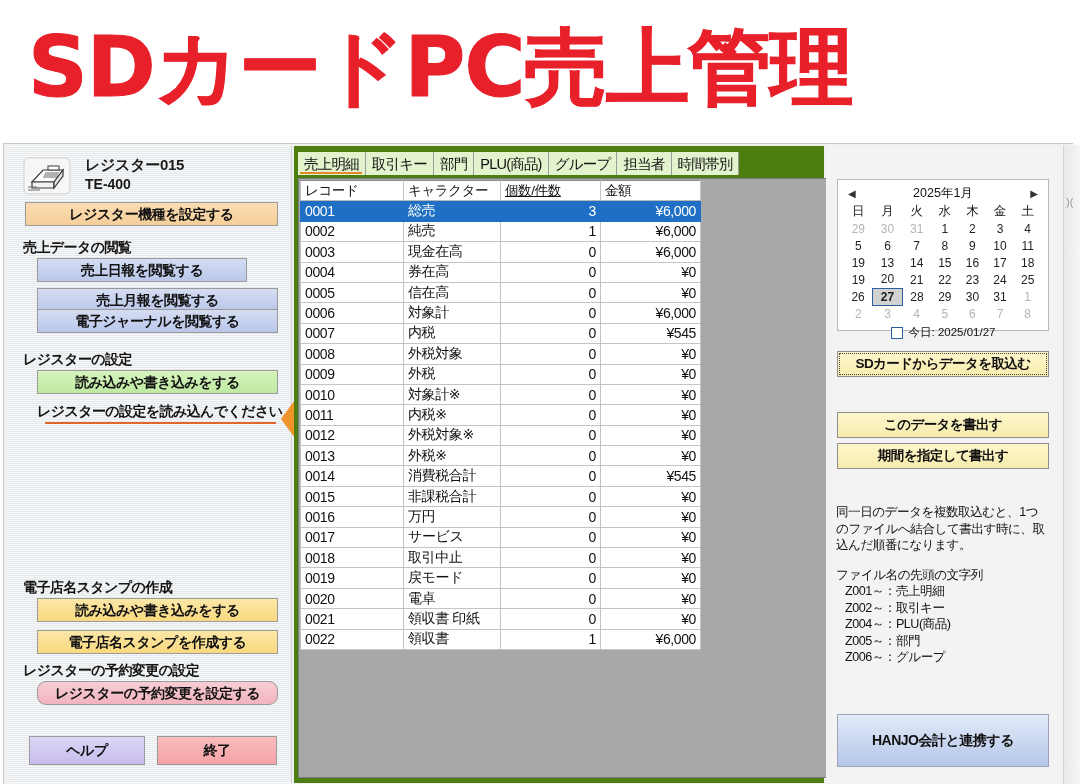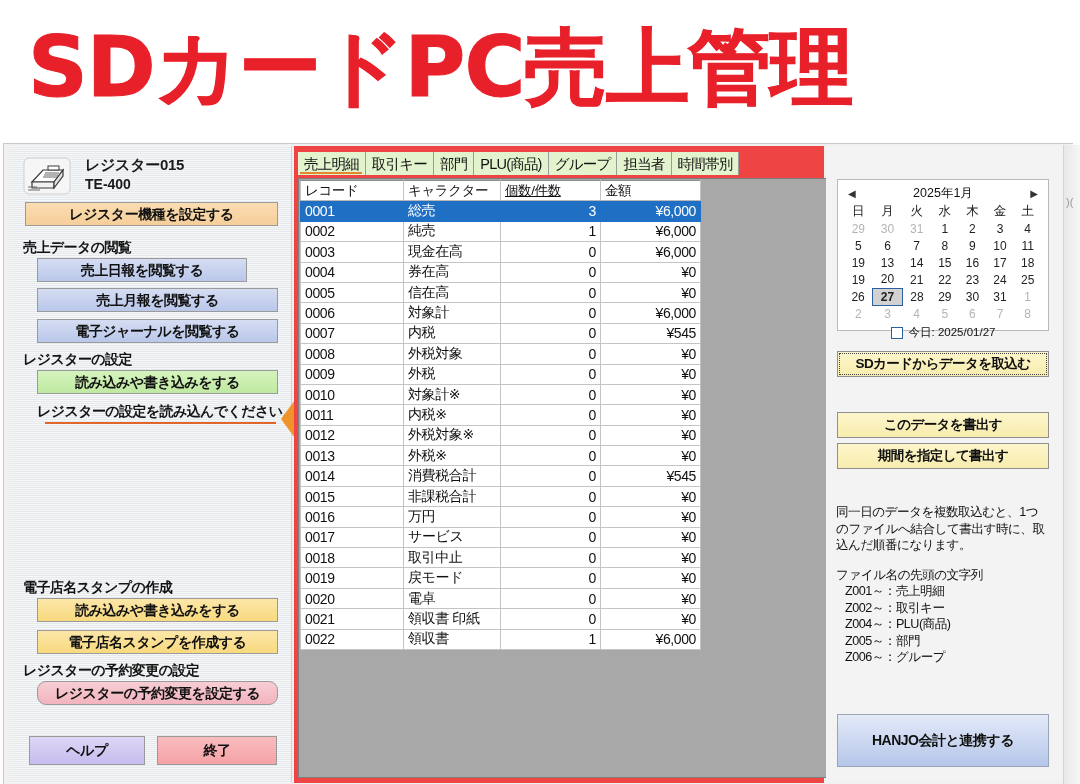--- a/index.html
+++ b/index.html
@@ -118,21 +118,21 @@
     width: 0; height: 0;
     border-top: 26px solid transparent;
     border-bottom: 26px solid transparent;
     border-right: 19px solid #f0932b;
   }
 
   
   #main-panel {
     position: absolute; left: 290px; top: 2px;
     width: 530px; height: 637px;
-    background: #ef4444;
+    background: #4d7c0f;
   }
   #tabstrip {
     position: absolute; left: 4px; top: 6px;
     height: 23px; width: 520px;
     display: flex; align-items: stretch;
   }
   .tab {
     background: #e2f3cd;
     font-size: 14.5px;
     color: #111;
@@ -304,21 +304,21 @@
 
       <div class="sb-btn sb-orange" style="left:16px;top:56px;width:253px;">レジスター機種を設定する</div>
 
       <div class="sb-label" style="left:14px;top:93px;">売上データの閲覧</div>
 
       <div class="sb-btn sb-blue" style="left:28px;top:112px;width:210px;">売上日報を閲覧する</div>
       <div id="active-underline"></div>
 
       <div class="sb-btn sb-blue" style="left:28px;top:142px;width:241px;">売上月報を閲覧する</div>
 
-      <div class="sb-btn sb-blue" style="left:28px;top:173px;width:241px;">電子ジャーナルを閲覧する</div>
+      <div class="sb-btn sb-blue" style="left:28px;top:163px;width:241px;">電子ジャーナルを閲覧する</div>
 
       <div class="sb-label" style="left:14px;top:205px;">レジスターの設定</div>
 
       <div class="sb-btn sb-green" style="left:28px;top:224px;width:241px;">読み込みや書き込みをする</div>
 
       <div class="sb-note" style="left:28px;top:257px;">レジスターの設定を読み込んでください。</div>
 
       <div class="sb-label" style="left:14px;top:433px;">電子店名スタンプの作成</div>
 
       <div class="sb-btn sb-yellow" style="left:28px;top:452px;width:241px;">読み込みや書き込みをする</div>

